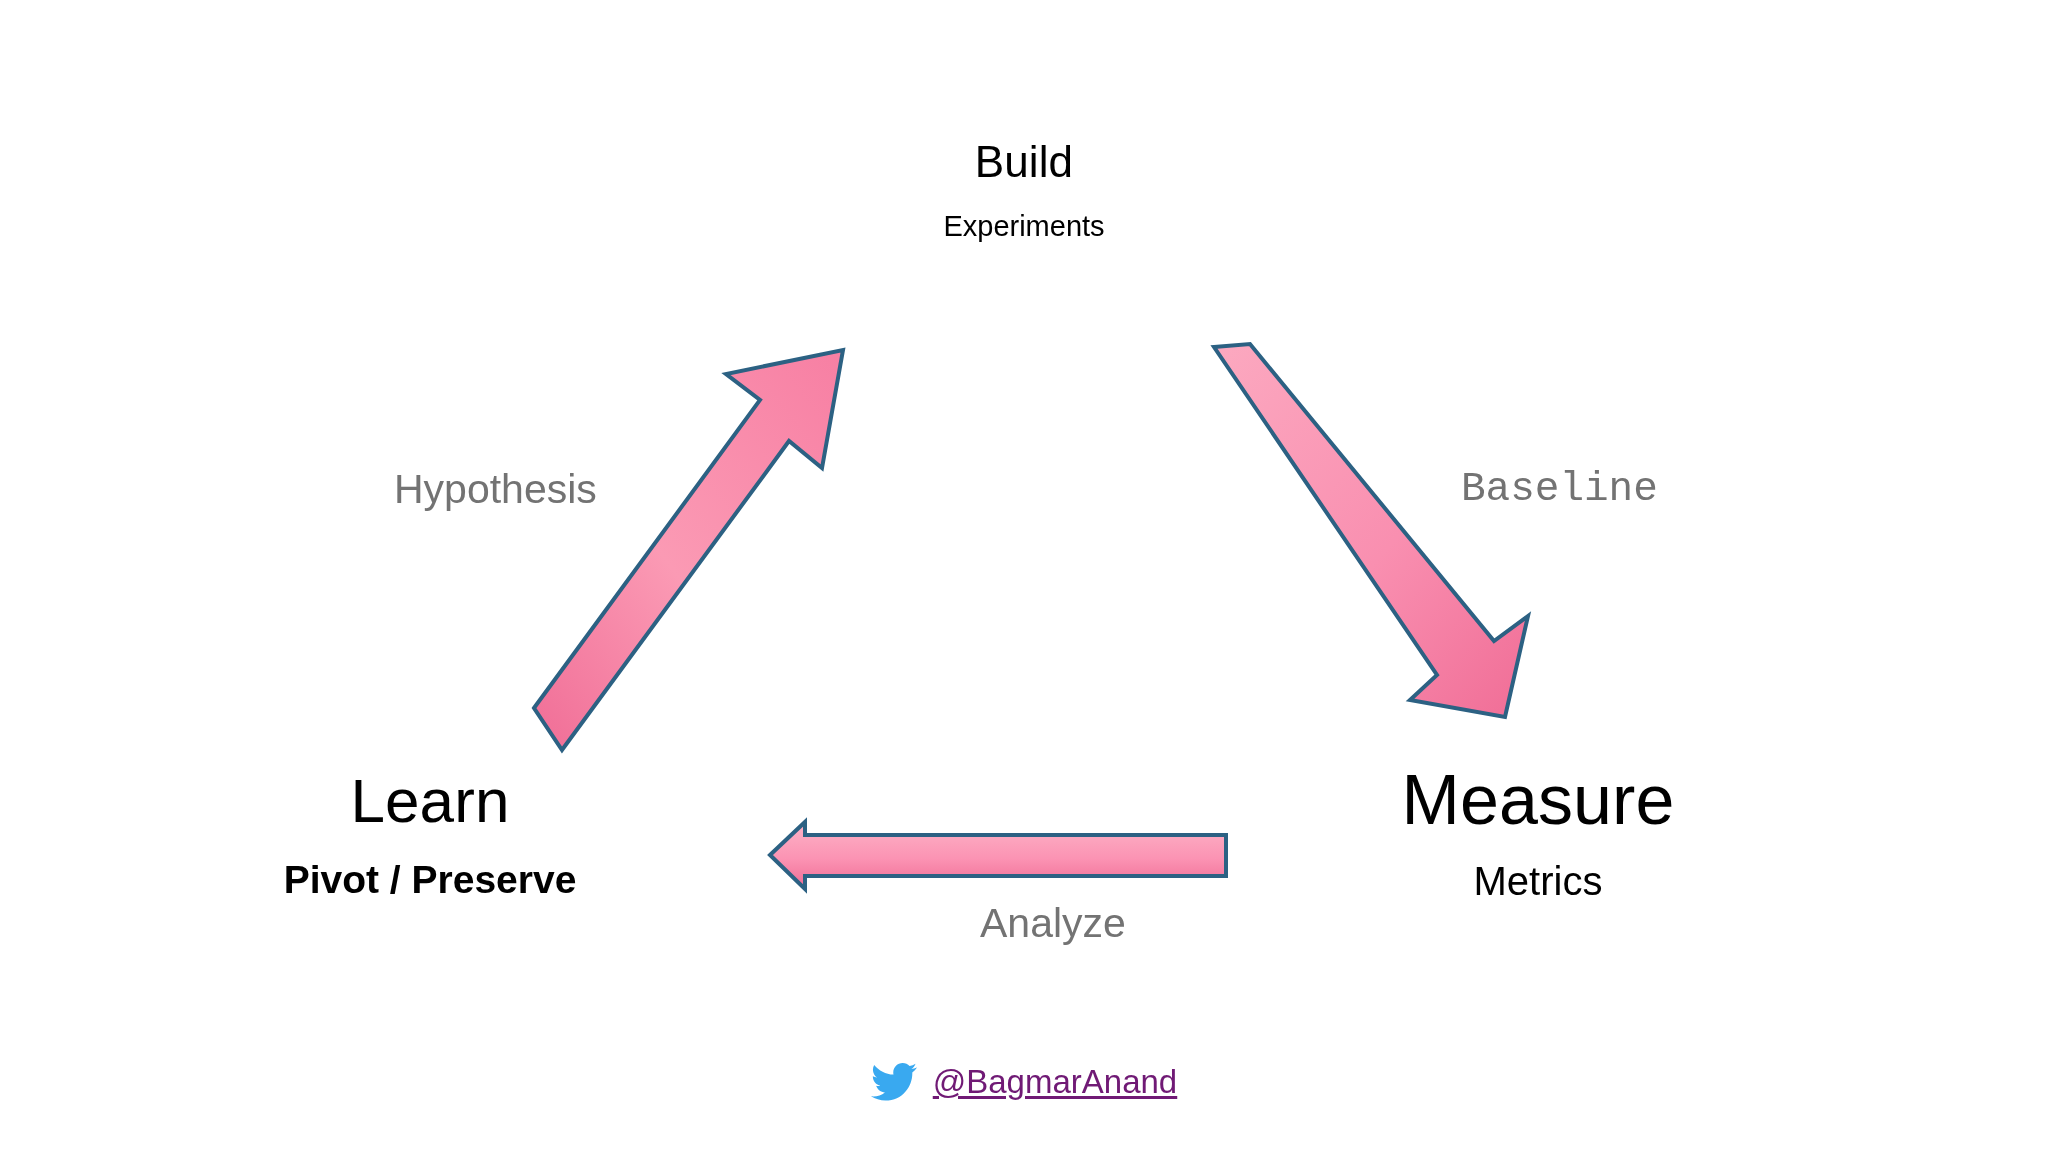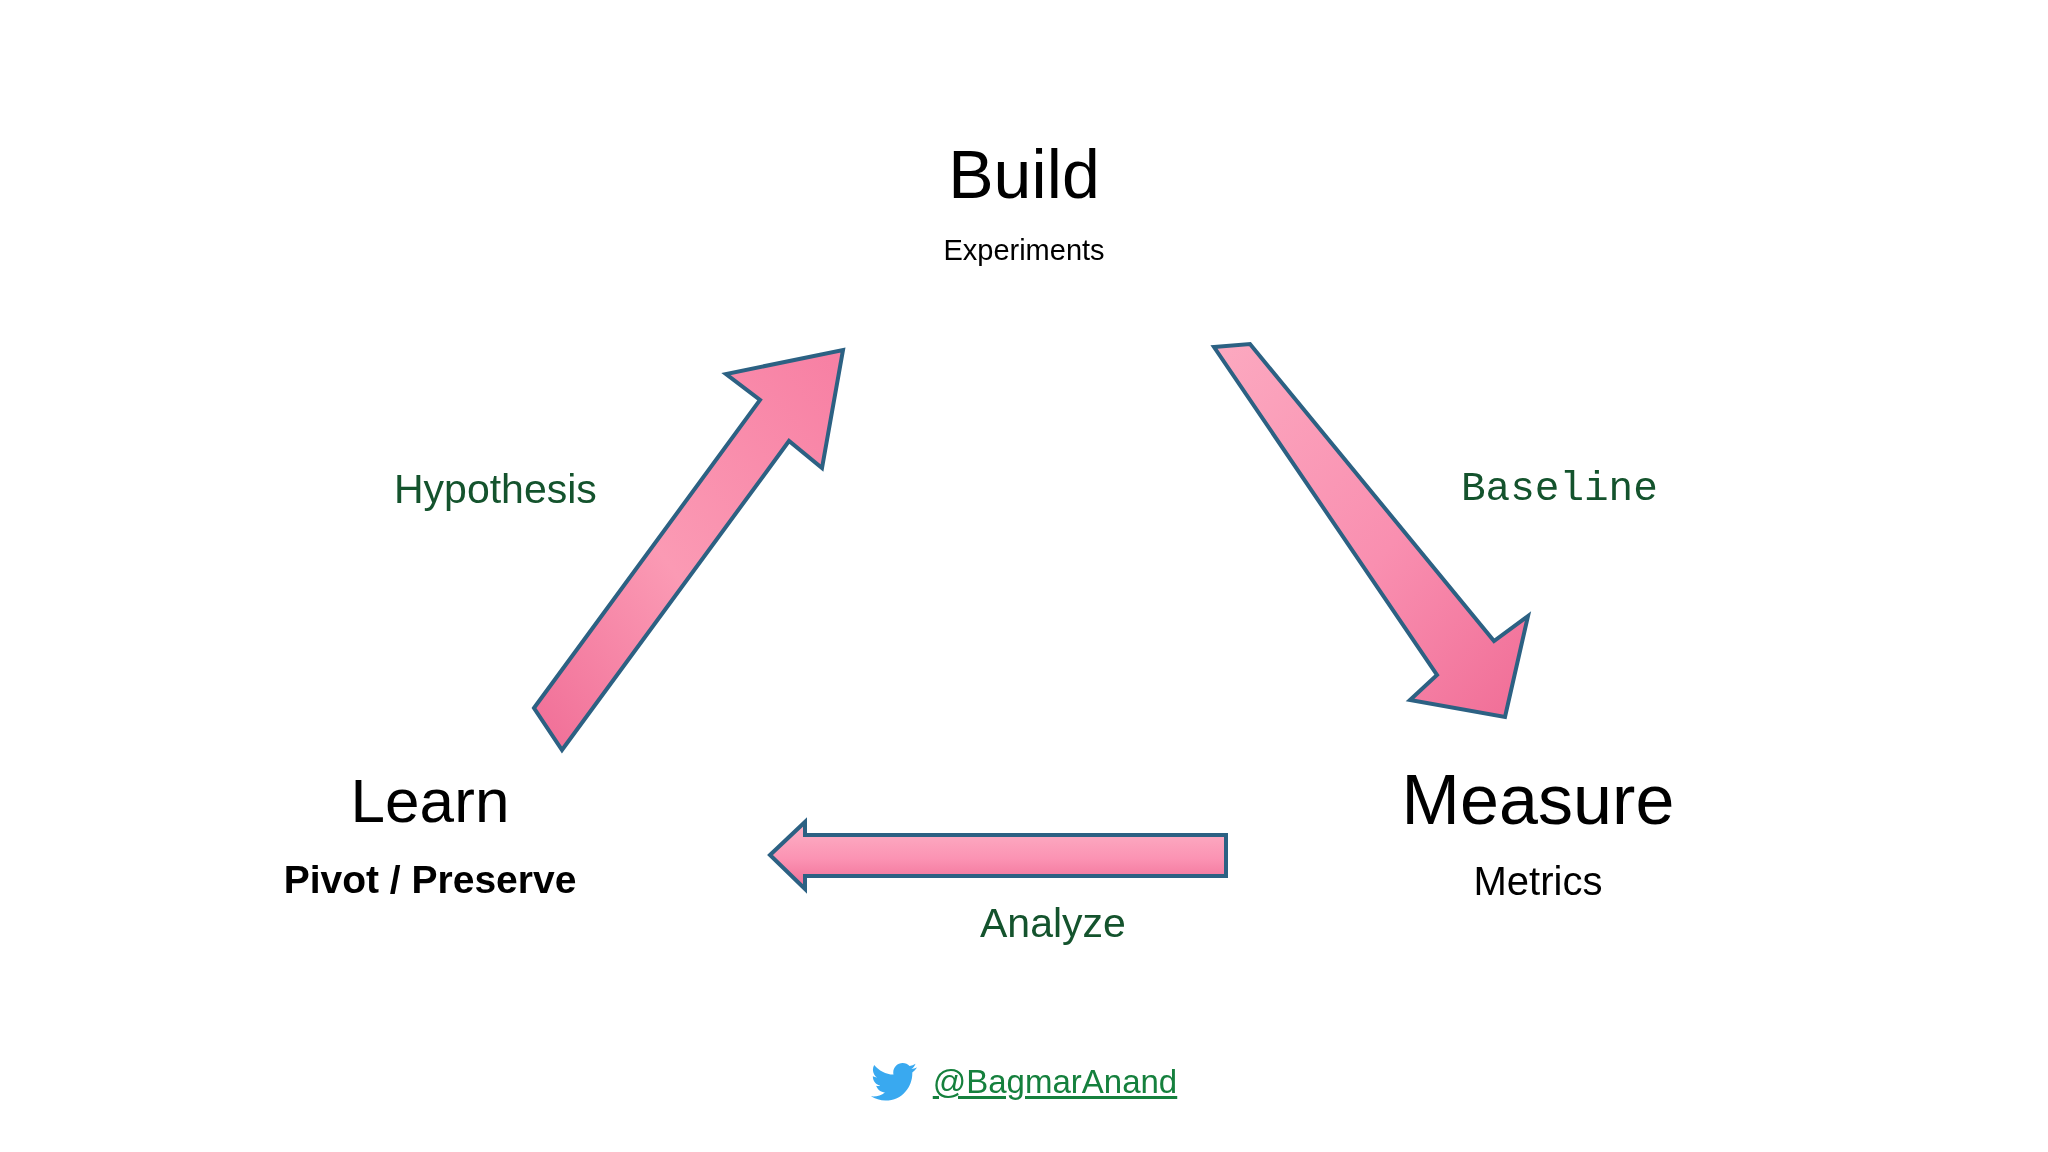--- a/index.html
+++ b/index.html
@@ -46,21 +46,21 @@
     font-weight: 400;
     color: #000000;
   }
 
   
   #node-build {
     left: 0;
     top: 140px;
     width: 2048px;
   }
-  #node-build .node-title { font-size: 68px; }
+  #node-build .node-title { font-size: 44px; }
   #node-build .node-sub  { font-size: 29px; margin-top: 28px; }
 
   
   #node-learn {
     left: 210px;
     top: 770px;
     width: 440px;
   }
   #node-learn .node-title { font-size: 62px; }
   #node-learn .node-sub  { font-size: 39px; margin-top: 28px; font-weight: 600; }
@@ -71,21 +71,21 @@
     top: 765px;
     width: 440px;
   }
   #node-measure .node-title { font-size: 70px; }
   #node-measure .node-sub  { font-size: 40px; margin-top: 26px; }
 
   
   .edge-label {
     position: absolute;
     font-size: 41px;
-    color: #14532d;
+    color: #737373;
     white-space: nowrap;
   }
   #label-hypothesis { left: 394px;  top: 466px; }
   #label-baseline   { left: 1461px; top: 466px; font-family: Liberation Mono, monospace; }
   #label-analyze    { left: 980px;  top: 900px; }
 
   
   #credit {
     position: absolute;
     left: 0;
@@ -96,21 +96,21 @@
     justify-content: center;
     gap: 16px;
   }
   #credit .bird-icon {
     width: 46px;
     height: 40px;
     display: block;
   }
   #credit .handle {
     font-size: 33px;
-    color: #15803d;
+    color: #701a75;
     text-decoration: underline;
     text-underline-offset: 3px;
   }
 </style>
 </head>
 <body>
 
 <div id="slide">
 
   <svg id="arrow-layer" viewBox="0 0 2048 1152" width="2048" height="1152" xmlns="http://www.w3.org/2000/svg">

